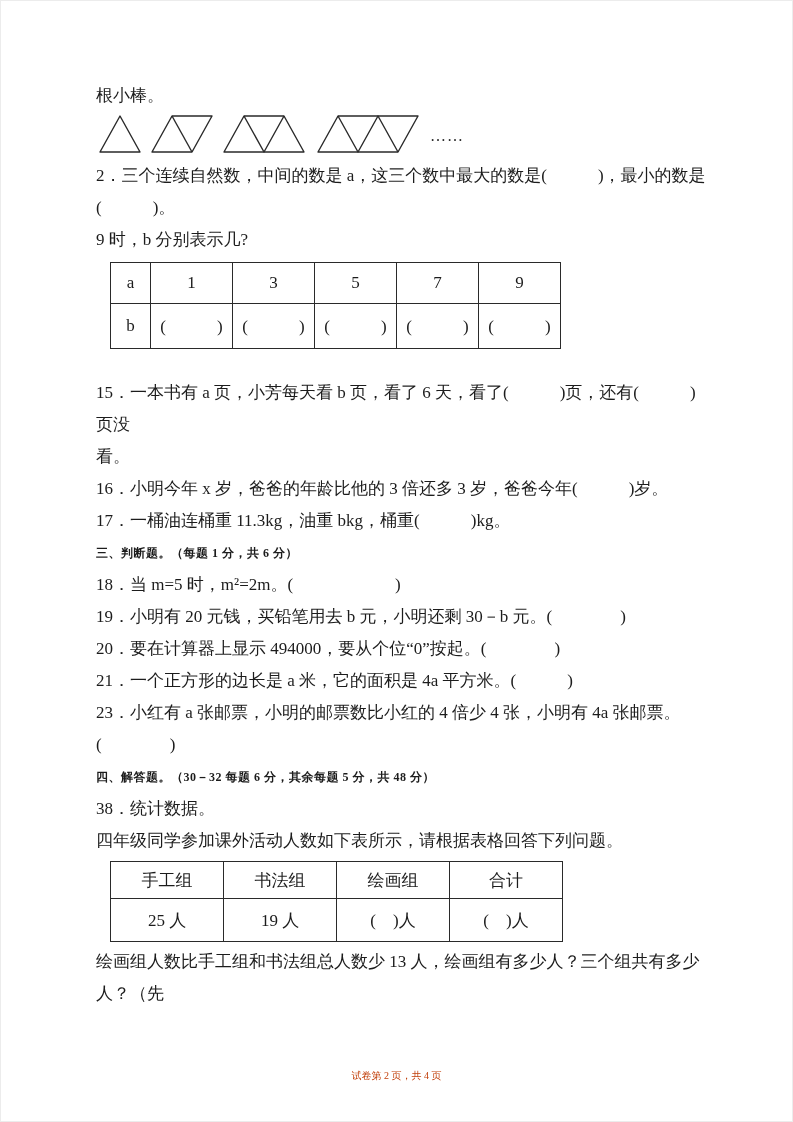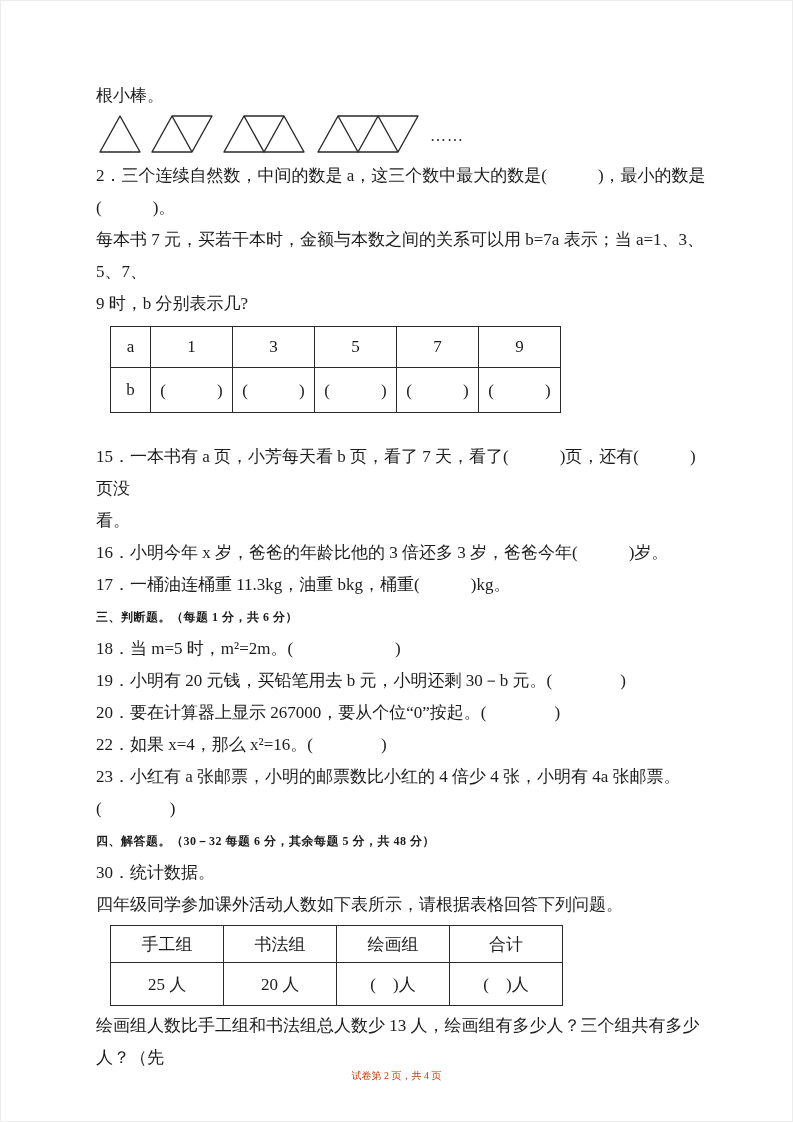--- a/index.html
+++ b/index.html
@@ -54,21 +54,20 @@
         <path d="M148,2 L168,38 L188,2"></path>
 
         <path d="M222,38 L242,2 L322,2 L302,38 Z"></path>
         <path d="M242,2 L262,38 L282,2 L302,38"></path>
       </svg>
       <span class="dots">……</span>
     </div>
 
     <div class="line">2．三个连续自然数，中间的数是 a，这三个数中最大的数是(　　　)，最小的数是</div>
     <div class="line">(　　　)。</div>
-    <div class="line">每本书 7 元，买若干本时，金额与本数之间的关系可以用 b=7a 表示；当 a=1、3、5、7、</div>
     <div class="line">9 时，b 分别表示几?</div>
 
     <table class="t1">
       <tbody>
           <tr class="ra">
         <td class="c0">a</td>
         <td class="c">1</td>
         <td class="c">3</td>
         <td class="c">5</td>
         <td class="c">7</td>
@@ -78,47 +77,47 @@
         <td class="c0">b</td>
         <td class="c">(　　　)</td>
         <td class="c">(　　　)</td>
         <td class="c">(　　　)</td>
         <td class="c">(　　　)</td>
         <td class="c">(　　　)</td>
       </tr>
     </tbody>
       </table>
 
-    <div class="line">15．一本书有 a 页，小芳每天看 b 页，看了 7 天，看了(　　　)页，还有(　　　)页没</div>
+    <div class="line">15．一本书有 a 页，小芳每天看 b 页，看了 6 天，看了(　　　)页，还有(　　　)页没</div>
     <div class="line">看。</div>
     <div class="line">16．小明今年 x 岁，爸爸的年龄比他的 3 倍还多 3 岁，爸爸今年(　　　)岁。</div>
     <div class="line">17．一桶油连桶重 11.3kg，油重 bkg，桶重(　　　)kg。</div>
 
     <div class="line heading">三、判断题。（每题 1 分，共 6 分）</div>
     <div class="line">18．当 m=5 时，m²=2m。(　　　　　　)</div>
     <div class="line">19．小明有 20 元钱，买铅笔用去 b 元，小明还剩 30－b 元。(　　　　)</div>
-    <div class="line">20．要在计算器上显示 267000，要从个位“0”按起。(　　　　)</div>
-    <div class="line">22．如果 x=4，那么 x²=16。(　　　　)</div>
+    <div class="line">20．要在计算器上显示 494000，要从个位“0”按起。(　　　　)</div>
+    <div class="line">21．一个正方形的边长是 a 米，它的面积是 4a 平方米。(　　　)</div>
     <div class="line">23．小红有 a 张邮票，小明的邮票数比小红的 4 倍少 4 张，小明有 4a 张邮票。(　　　　)</div>
 
     <div class="line heading">四、解答题。（30－32 每题 6 分，其余每题 5 分，共 48 分）</div>
-    <div class="line">30．统计数据。</div>
+    <div class="line">38．统计数据。</div>
     <div class="line">四年级同学参加课外活动人数如下表所示，请根据表格回答下列问题。</div>
 
     <table class="t2">
       <tbody>
           <tr class="hd">
         <td>手工组</td>
         <td>书法组</td>
         <td>绘画组</td>
         <td>合计</td>
       </tr>
       <tr class="vl">
         <td>25 人</td>
-        <td>20 人</td>
+        <td>19 人</td>
         <td>(　)人</td>
         <td>(　)人</td>
       </tr>
     </tbody>
       </table>
 
     <div class="line">绘画组人数比手工组和书法组总人数少 13 人，绘画组有多少人？三个组共有多少人？（先</div>
 
   </div>
 

